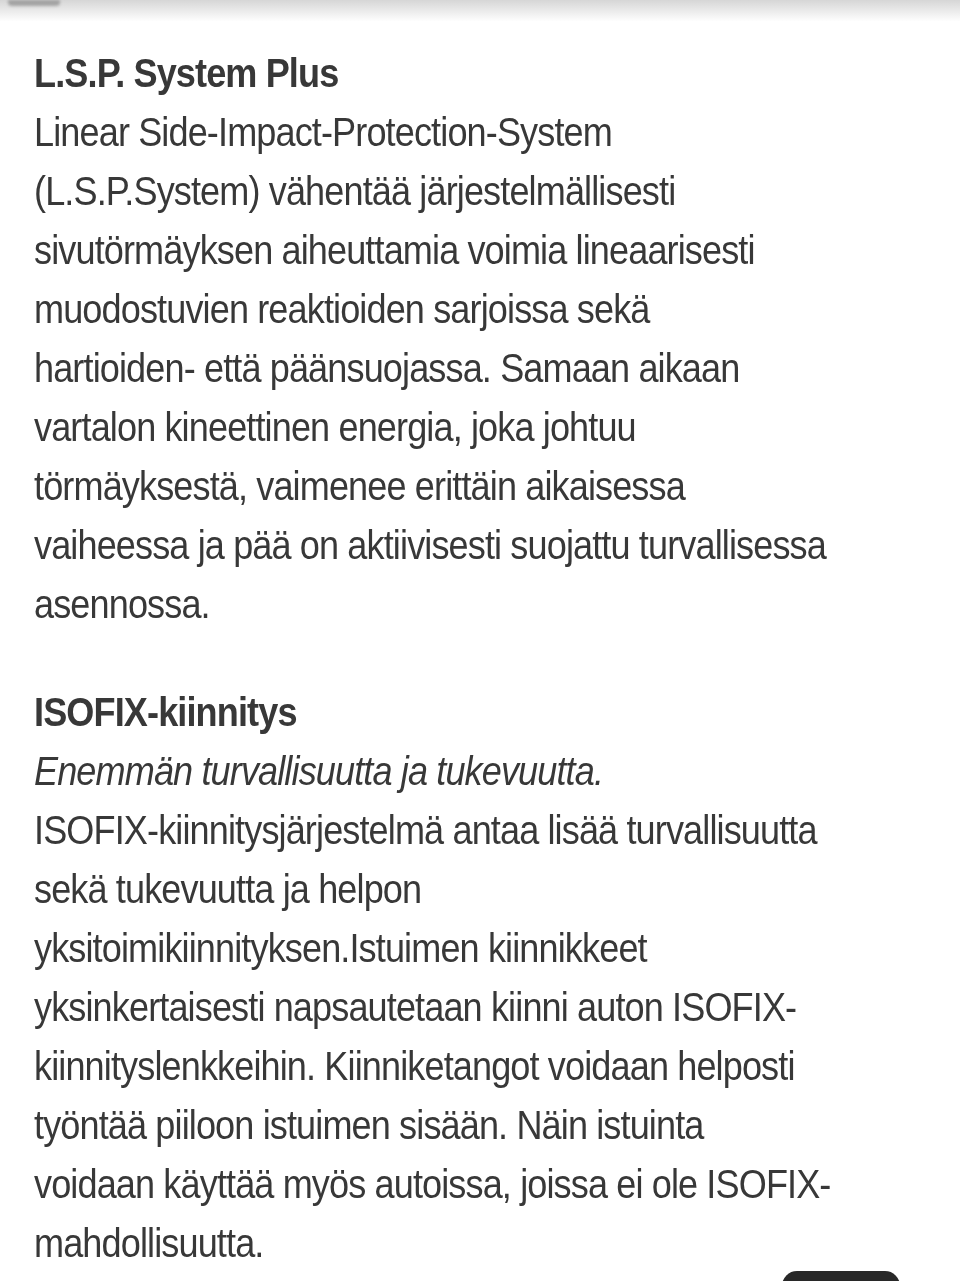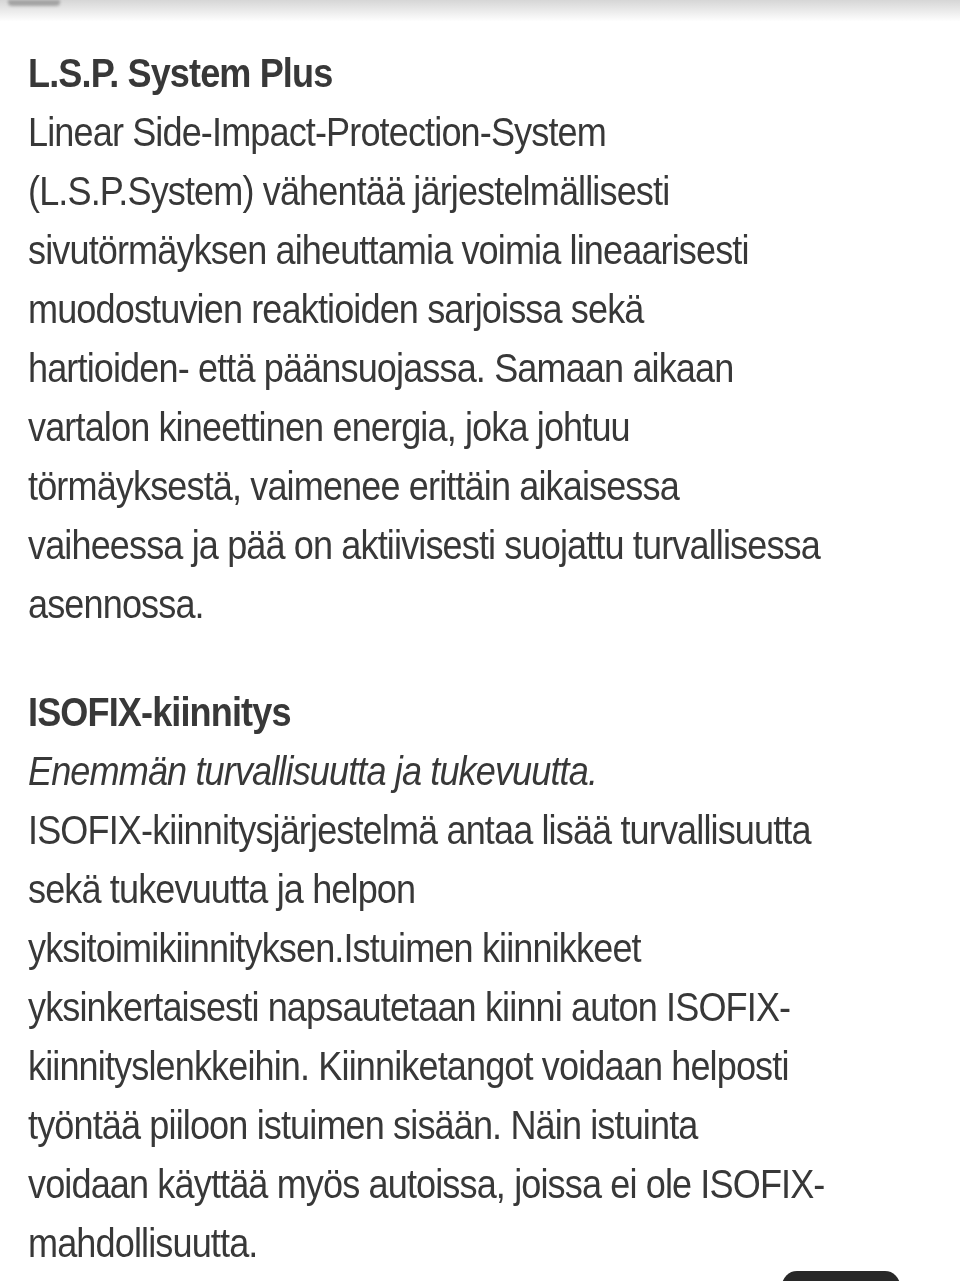--- a/index.html
+++ b/index.html
@@ -26,21 +26,21 @@
     width: 52px; height: 6px;
     background: rgba(70,70,70,0.38);
     border-radius: 0 0 4px 4px;
     filter: blur(1.5px);
     pointer-events: none;
   }
 
   .content {
     position: absolute;
     top: 44px;
-    left: 28px;
+    left: 34px;
     width: 900px;
   }
   
   .text-scale {
     transform: scaleX(0.88);
     transform-origin: 0 0;
     width: 1045px;
   }
 
   .section { margin: 0; }

